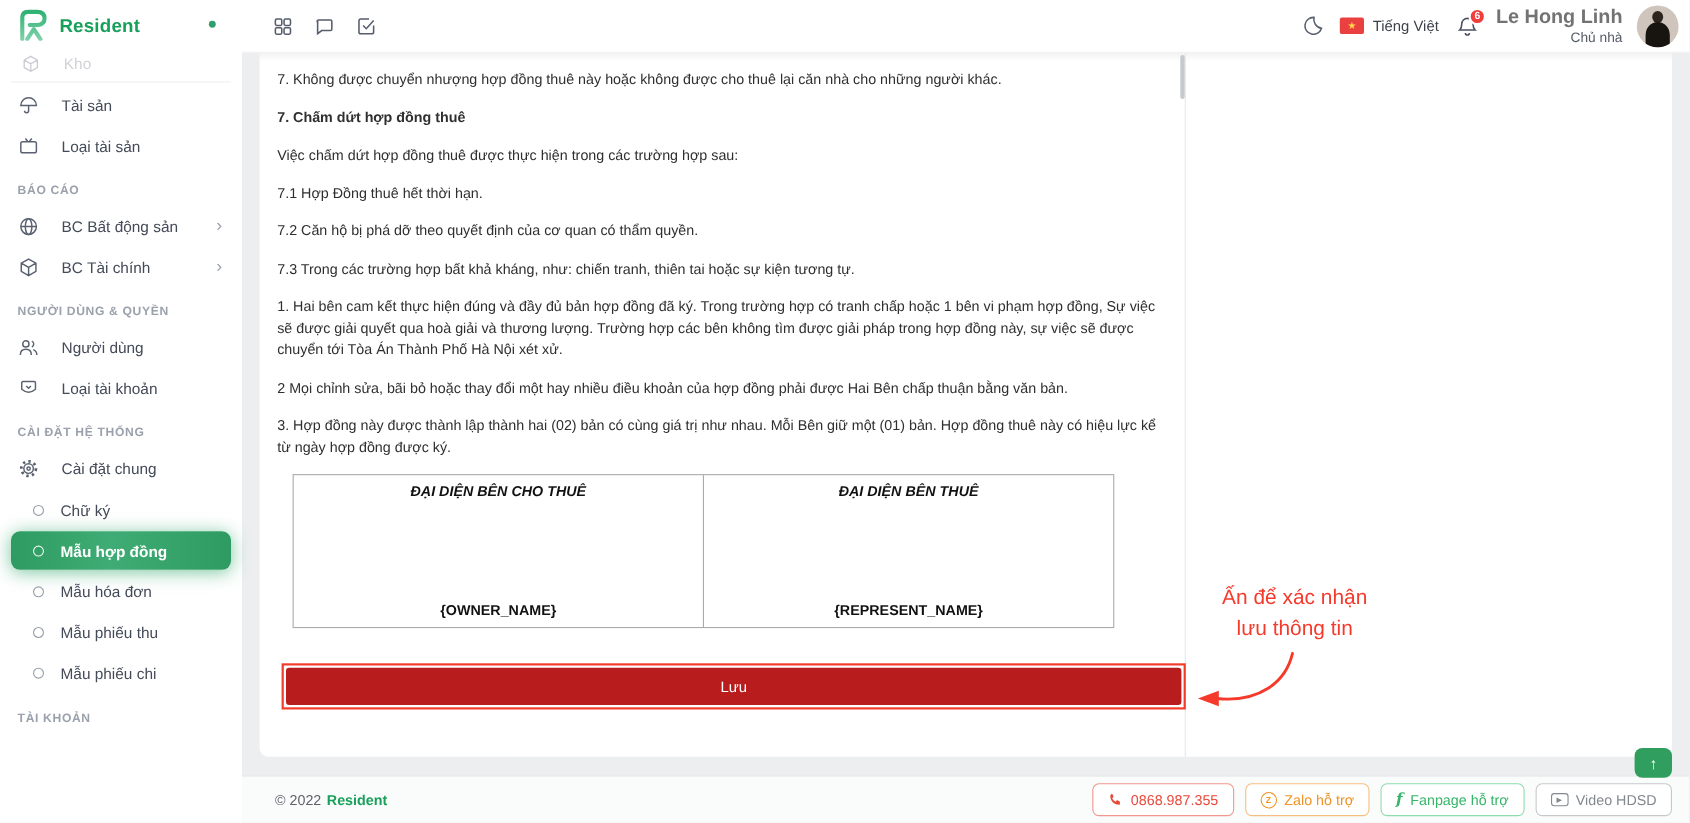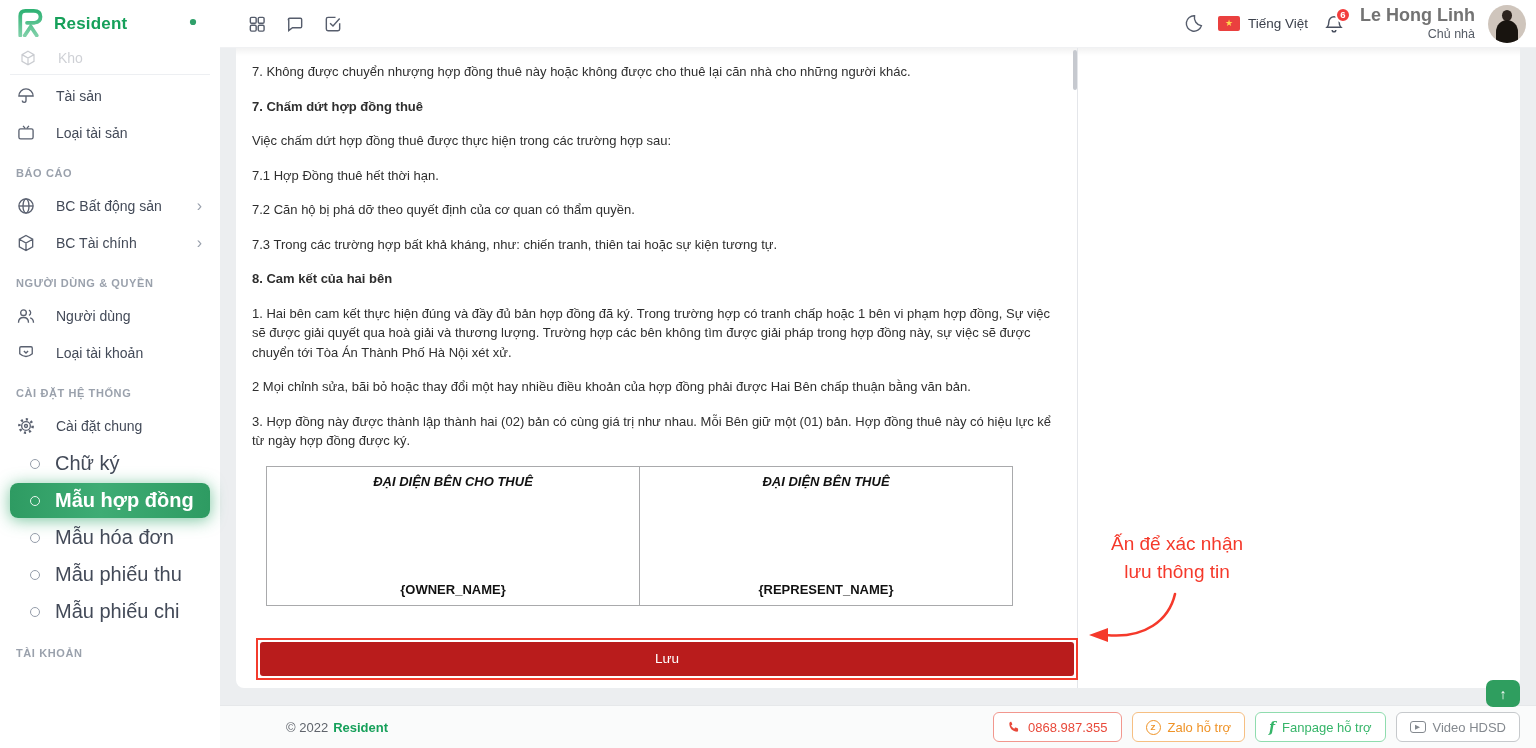--- a/index.html
+++ b/index.html
@@ -16,21 +16,21 @@
   .faded-item span { font-size:14px; color:#6a7180; }
   .divider { height:1px; background:#edeff2; margin:6px 10px 2px; }
   .s-item { display:flex; align-items:center; gap:20px; height:37px; padding-left:16px; cursor:pointer; }
   .s-item .lbl { font-size:14px; color:#434a58; }
   .s-item .chev { margin-left:auto; padding-right:18px; color:#9aa1ad; font-size:16px; line-height:1; }
   .s-section { font-size:11px; color:#9aa1ac; letter-spacing:.6px; padding:16px 0 8px 16px; font-weight:bold; }
   .s-item.expanded { background:#f1f2f5; border-radius:8px; margin:2px 8px; padding-left:12px; height:38px; }
   .s-item.expanded .chev { transform:rotate(90deg); padding-right:0; margin-right:16px; }
   .sub-item { display:flex; align-items:center; gap:15px; height:35px; margin:2px 10px; padding-left:20px; cursor:pointer; border-radius:8px; }
   .sub-item .bullet { width:10px; height:10px; border:1.6px solid #959daa; border-radius:50%; flex:0 0 auto; }
-  .sub-item .lbl { font-size:20px; color:#434a58; }
+  .sub-item .lbl { font-size:14px; color:#434a58; }
   .sub-item.active { background:linear-gradient(90deg,#2e9b62,#3eac74 45%,#2e9b62);
     box-shadow:0 2px 16px rgba(48,166,106,.65); }
   .sub-item.active .lbl { color:#fff; font-weight:bold; }
   .sub-item.active .bullet { border-color:#eaf6ef; }
   .s-ico { width:20px; height:20px; display:flex; align-items:center; justify-content:center; flex:0 0 auto; }
   .s-ico svg { stroke:#5a6170; }
 
   
   .topbar { position:absolute; left:220px; top:0; right:0; height:48px; background:#fff; z-index:4;
     display:flex; align-items:center; justify-content:space-between; padding:0 10px 0 26px;
@@ -78,21 +78,21 @@
   .arrow-svg { position:absolute; left:846px; top:540px; width:112px; height:70px; }
 
   .scroll-top { position:absolute; right:16px; top:680px; width:34px; height:27px; background:#2f9e5f; color:#fff;
     border:none; border-radius:7px; font-size:14px; cursor:pointer; z-index:6; display:flex; align-items:center; justify-content:center; }
 
   
   .footer { position:absolute; left:220px; right:0; bottom:0; height:42px; background:#fafbfb;
     box-shadow:0 -1px 0 #e6e8ea; display:flex; align-items:center; justify-content:space-between;
     padding:0 16px 0 30px; z-index:3; }
   .f-left { display:flex; align-items:center; gap:5px; font-size:13px; }
-  .f-copy { color:#5f646c;margin-left:36px; }
+  .f-copy { color:#5f646c; }
   .f-brand { color:#16a05a; font-weight:bold; }
   .f-right { display:flex; align-items:center; gap:10px; }
   .f-btn { display:flex; align-items:center; gap:7px; height:30px; padding:0 13px; background:#fff;
     border-radius:6px; font-size:13px; cursor:pointer; font-family:inherit; }
   .f-btn.phone { color:#e8493a; border:1px solid #f2978e; }
   .f-btn.zalo { color:#ef9327; border:1px solid #f6bf82; }
   .f-btn.fanpage { color:#36b569; border:1px solid #8fdcae; }
   .f-btn.video { color:#84898f; border:1px solid #c6c9cc; }
   .zalo-ico { width:15px; height:15px; border:1.3px solid currentColor; border-radius:50%;
     font-size:8px; font-weight:bold; display:flex; align-items:center; justify-content:center; }
@@ -286,21 +286,20 @@
 <div class="main-bg"></div>
 
 <div class="card">
   <div class="doc">
     <p class="para">7. Không được chuyển nhượng hợp đồng thuê này hoặc không được cho thuê lại căn nhà cho những người khác.</p>
     <p class="para bold">7. Chấm dứt hợp đồng thuê</p>
     <p class="para">Việc chấm dứt hợp đồng thuê được thực hiện trong các trường hợp sau:</p>
     <p class="para">7.1 Hợp Đồng thuê hết thời hạn.</p>
     <p class="para">7.2 Căn hộ bị phá dỡ theo quyết định của cơ quan có thẩm quyền.</p>
     <p class="para">7.3 Trong các trường hợp bất khả kháng, như: chiến tranh, thiên tai hoặc sự kiện tương tự.</p>
-    <p class="para bold">8. Cam kết của hai bên</p>
     <p class="para">1. Hai bên cam kết thực hiện đúng và đầy đủ bản hợp đồng đã ký. Trong trường hợp có tranh chấp hoặc 1 bên vi phạm hợp đồng, Sự việc sẽ được giải quyết qua hoà giải và thương lượng. Trường hợp các bên không tìm được giải pháp trong hợp đồng này, sự việc sẽ được chuyển tới Tòa Án Thành Phố Hà Nội xét xử.</p>
     <p class="para">2 Mọi chỉnh sửa, bãi bỏ hoặc thay đổi một hay nhiều điều khoản của hợp đồng phải được Hai Bên chấp thuận bằng văn bản.</p>
     <p class="para">3. Hợp đồng này được thành lập thành hai (02) bản có cùng giá trị như nhau. Mỗi Bên giữ một (01) bản. Hợp đồng thuê này có hiệu lực kể từ ngày hợp đồng được ký.</p>
 
     <div class="sig-table">
       <div class="sig-cell">
         <div class="sig-head">ĐẠI DIỆN BÊN CHO THUÊ</div>
         <div class="sig-name">{OWNER_NAME}</div>
       </div>
       <div class="sig-cell">

